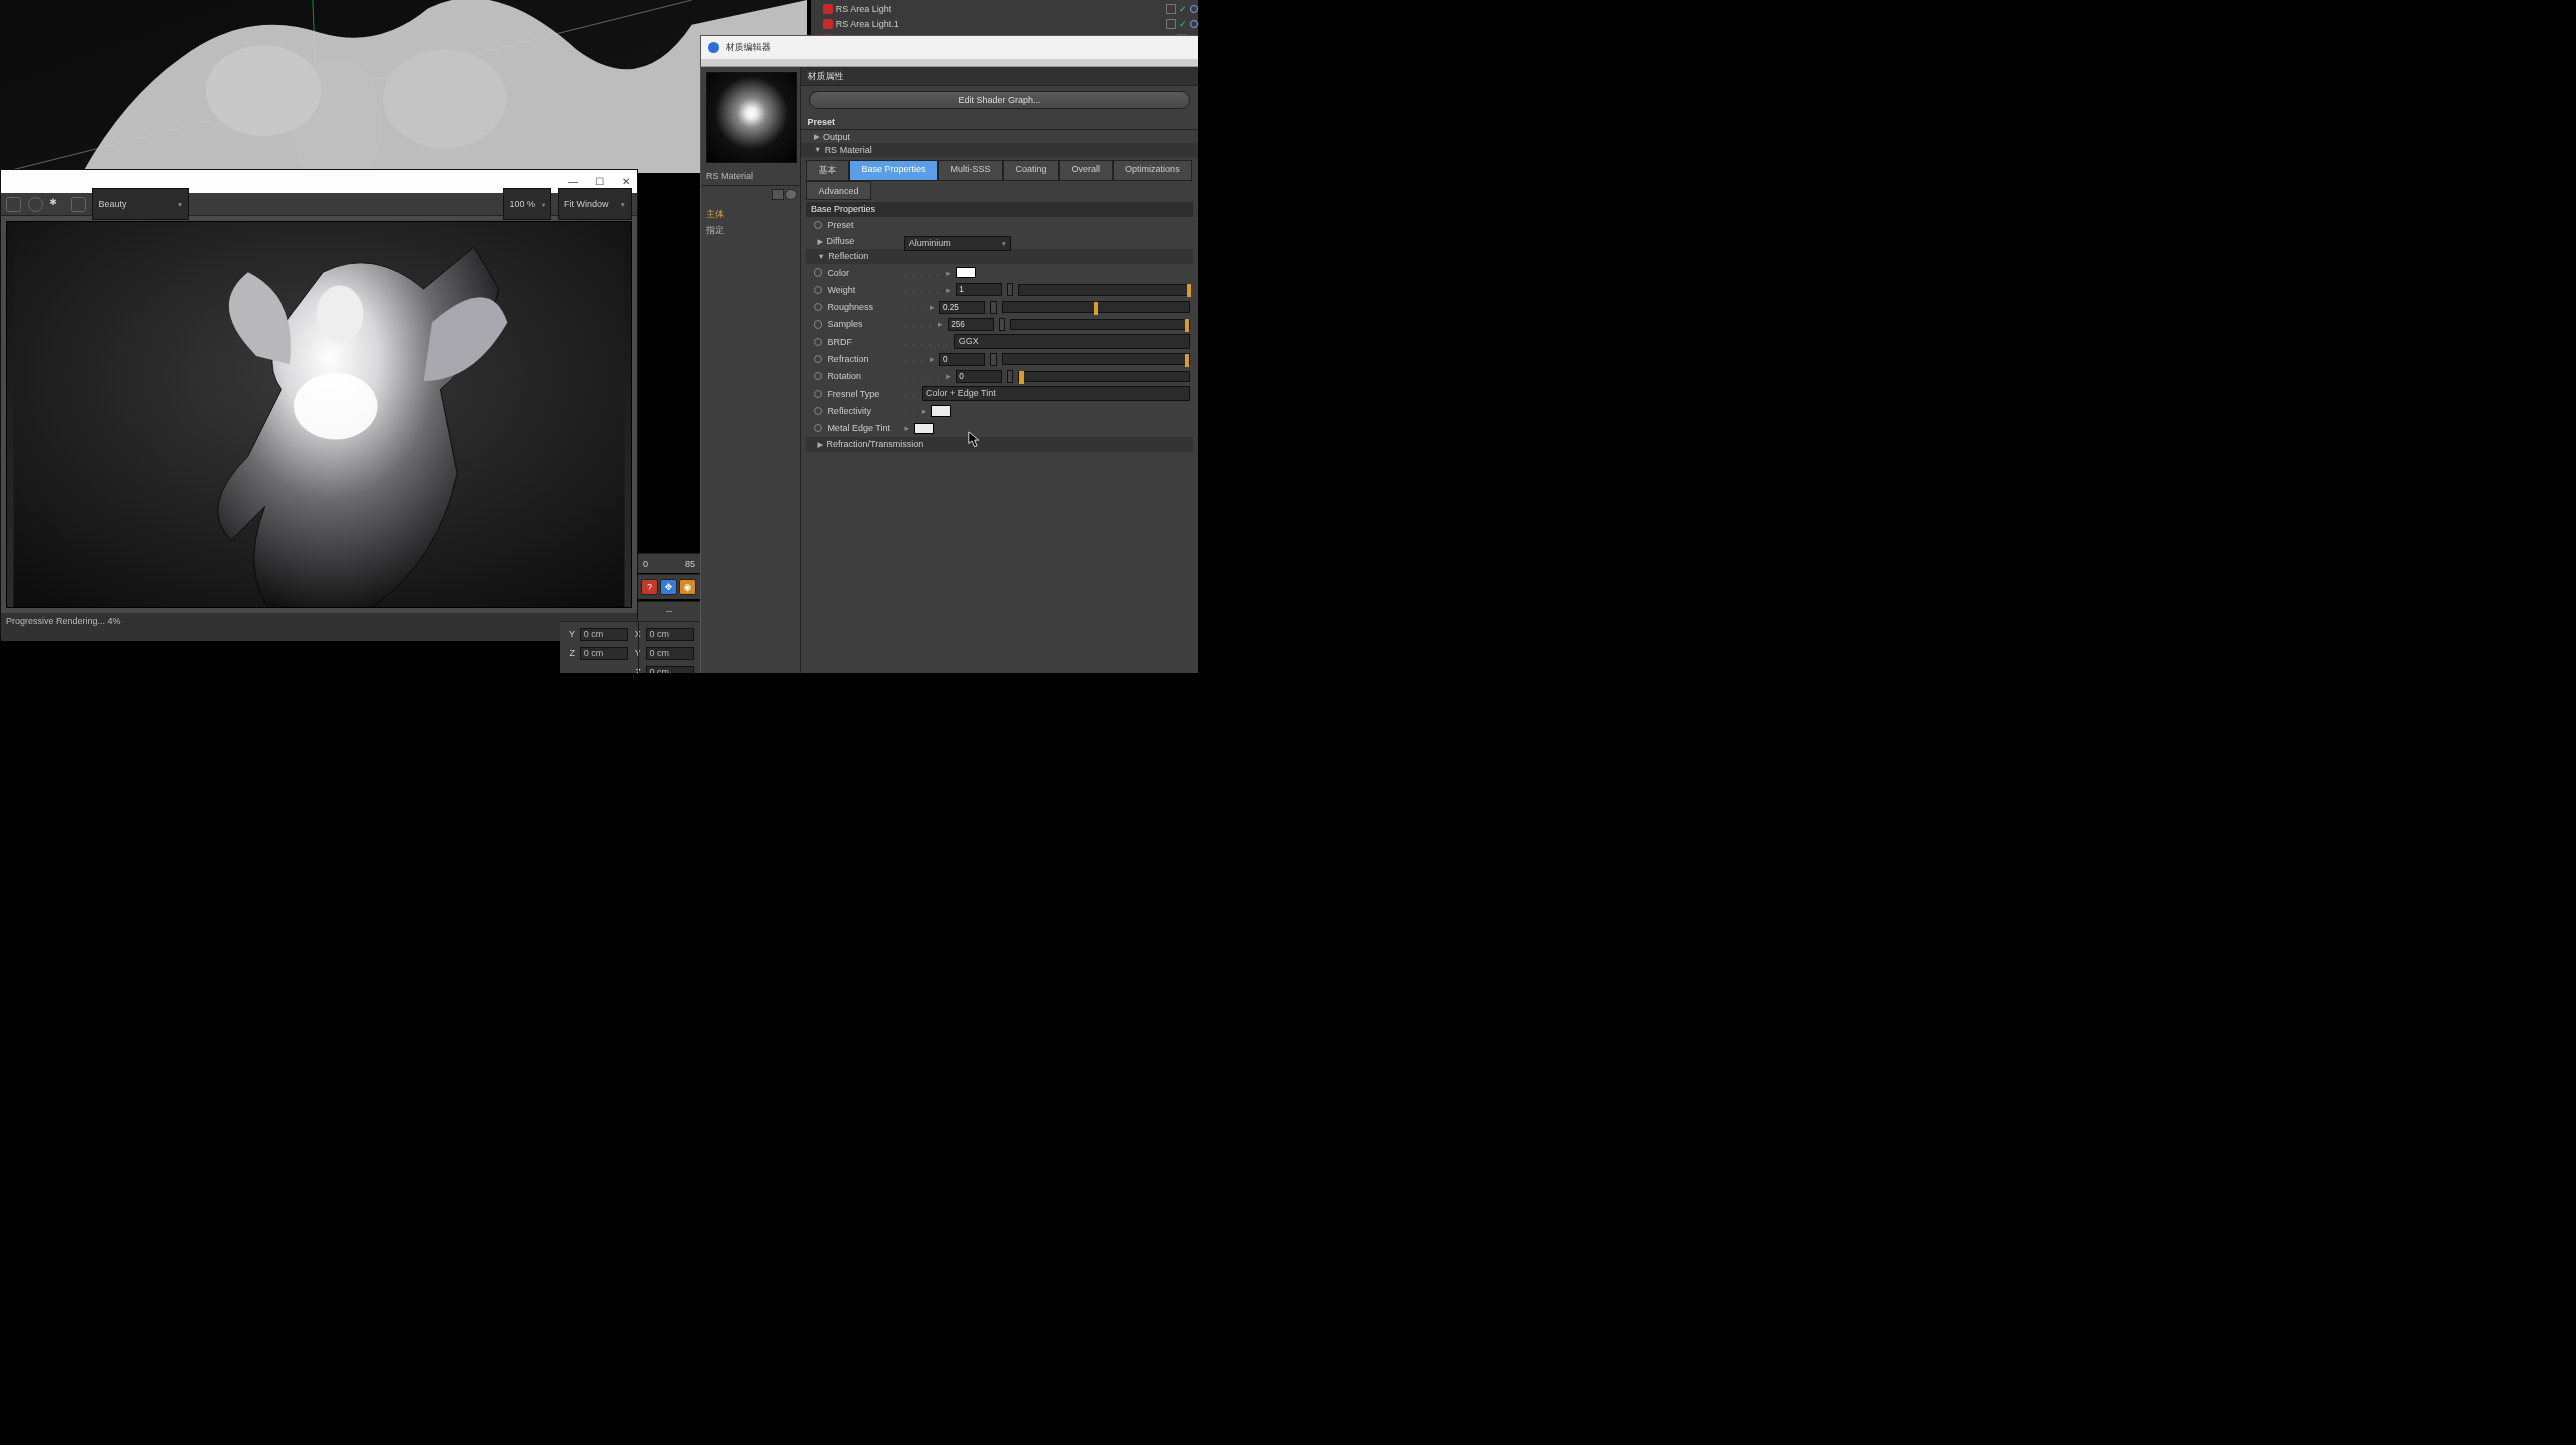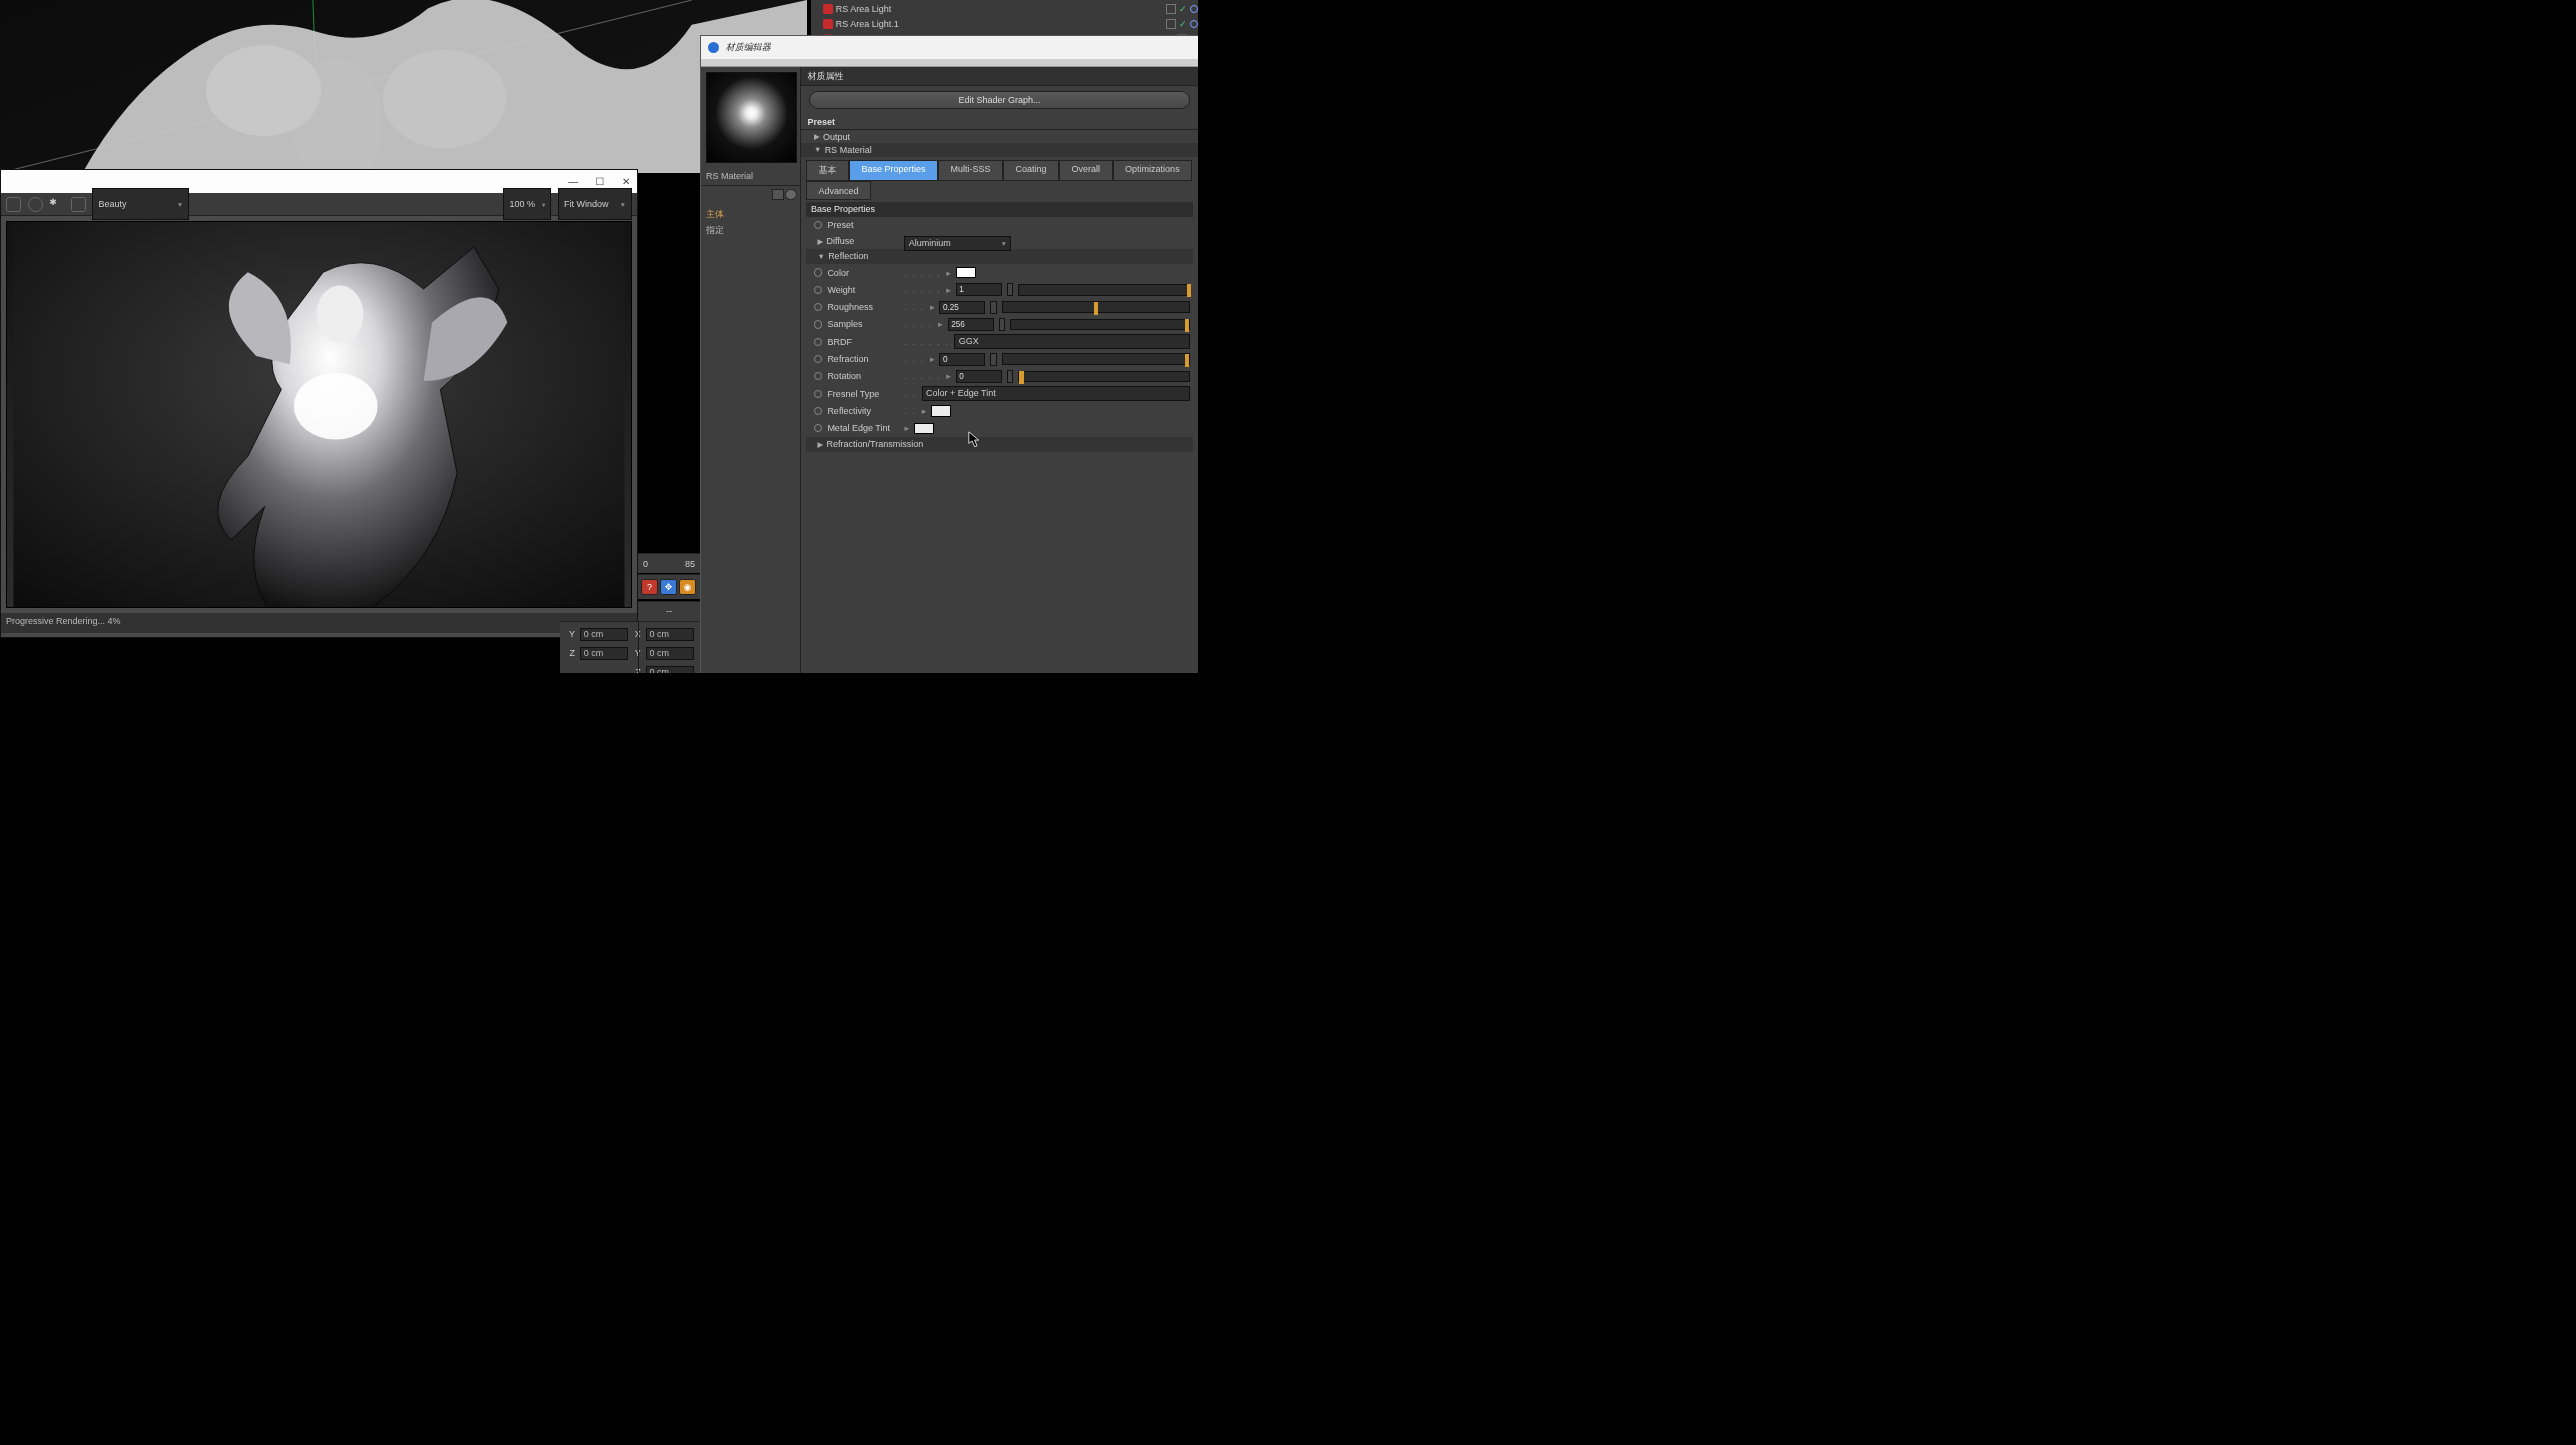--- a/index.html
+++ b/index.html
@@ -13,21 +13,21 @@
   .scene-tree { position:absolute; right:0; top:0; width:387px; height:35px; background:#3a3a3a; padding:1.6px 0;}
   .scene-row { display:flex; align-items:center; height:15px; padding-left:11.5px; gap:3.3px; }
   .red-dot { width:10px; height:10px; border-radius:1.6px; background:#c52b2b; display:flex; align-items:center; justify-content:center; }
   .scene-chk { width:10px; height:10px; border:0.8px solid #777; }
   .scene-dot { width:8.2px; height:8.2px; border:0.8px solid #7aa3ff; border-radius:50%; }
 
   
   .mat-win { position:absolute; left:700px; top:35px; width:499px; height:639px; background:#e8e8e8; border:0.8px solid #555;}
   .mat-titlebar { height:23px; background:#f2f2f2; display:flex; align-items:center; padding:0 6.6px; gap:6.6px; }
   .mat-titlebar .blue-dot { width:11.5px; height:11.5px; border-radius:50%; background:#2b6fd6; display:inline-block; }
-  .mat-titlebar span { color:#333;font-style:italic; }
+  .mat-titlebar span { color:#333; }
   .mat-grip { height:8.2px; background:#d0d0d0; border-bottom:0.8px solid #999; }
   .mat-body { display:flex; height:calc(100% - 31px); background:#3e3e3e; }
   .mat-left { width:100px; border-right:0.8px solid #222; display:flex; flex-direction:column; }
   .mat-preview { width:91px; height:91px; margin:5px; background:radial-gradient(circle at 50% 45%, #fff 0%, #eee 8%, #888 22%, #111 55%, #000 100%); border:0.8px solid #111; }
   .mat-leftlabel { padding:3.3px 5px; color:#bbb; }
   .mat-leftspacer { flex:1; }
   .mat-leftbtm { height:18px; border-top:0.8px solid #222; display:flex; justify-content:flex-end; align-items:center; gap:1.6px; padding-right:3.3px; }
   .sq { width:11.5px; height:11.5px; background:#555; border:0.8px solid #222; }
   .mat-lefttags { padding:5px; }
   .mat-lefttags div { color:#d9a04c; margin-bottom:3.3px; }
@@ -61,21 +61,21 @@
   .rv { position:absolute; left:0; top:169px; width:638px; height:469px; background:#4a4a4a; border:0.8px solid #111; }
   .rv-title { height:23px; background:#fdfdfd; display:flex; align-items:center; justify-content:flex-end; padding-right:5px; gap:15px; }
   .rv-title .wbtn { width:11.5px; height:11.5px; color:#444; font-size:10px; cursor:pointer; text-align:center; }
   .rv-tools { height:23px; background:#3b3b3b; display:flex; align-items:center; gap:6.6px; padding:0 5px; border-bottom:0.8px solid #222; }
   .rv-icn { width:15px; height:15px; border:0.8px solid #666; border-radius:2.5px; }
   .rv-icn.round { border-radius:50%; }
   .rv-combo { width:97px; height:32px; background:#2b2b2b; border:0.8px solid #111; color:#ccc; padding:0 5px; line-height:15px; display:flex; justify-content:space-between; align-items:center; }
   .rv-combo .tri{ font-size:6.6px; color:#888; }
   .rv-view { height:387px; background:linear-gradient(180deg,#121212 0%,#2d2d2d 100%); margin:5px; border:0.8px solid #000; display:flex; align-items:center; justify-content:center; overflow:hidden; }
   .rv-view svg { width:100%; height:100%; }
-  .rv-status { height:20px; background:#323232; padding:3.3px 5px; color:#bbb; }
+  .rv-status { height:28px; background:#323232; padding:3.3px 5px; color:#bbb; }
 
   
   .frag { position:absolute; background:#3b3b3b; border-top:0.8px solid #222; }
   .tl { left:638px; top:553px; width:62px; height:20px; display:flex; align-items:center; justify-content:space-between; padding:0 5px; color:#ccc;}
   .tlbtns { left:638px; top:574px; width:62px; height:25px; display:flex; align-items:center; gap:2.5px; padding:0 3.3px;}
   .tlbtns .b{ width:16.5px; height:16.5px; border:0.8px solid #222; border-radius:2.5px; display:flex; align-items:center; justify-content:center; font-size:9px;}
   .tlbtns .b.red{ background:#c0392b; color:#fff;}
   .tlbtns .b.blue{ background:#3a7bd5; color:#fff;}
   .tlbtns .b.or{ background:#d68a1f; color:#fff;}
   .attrs { left:560px; top:621px; width:140px; height:53px; padding:1.6px 3.3px; line-height:17.3px;}

